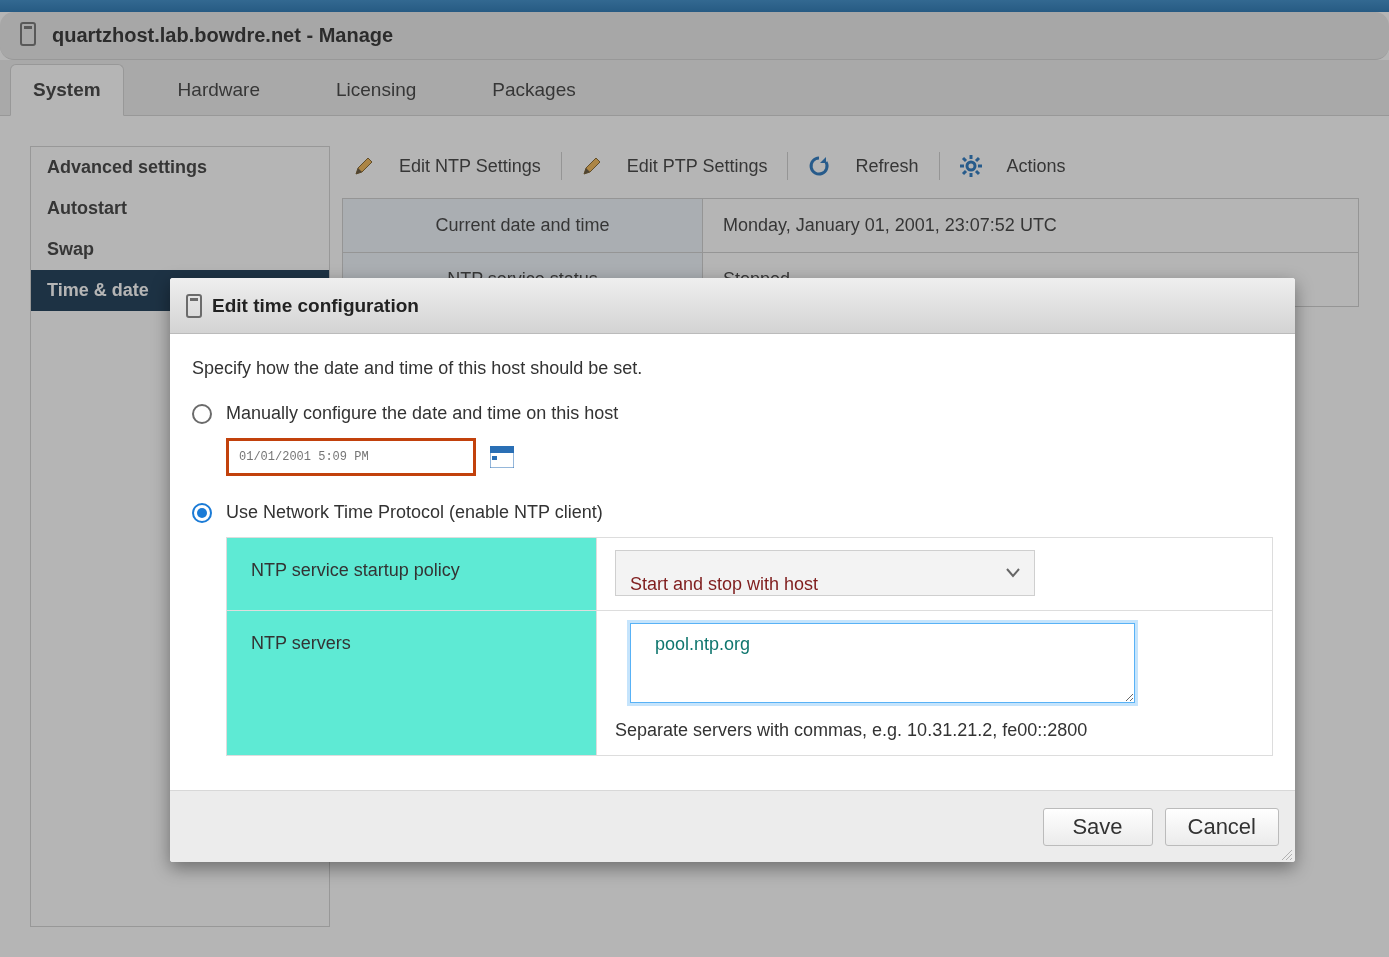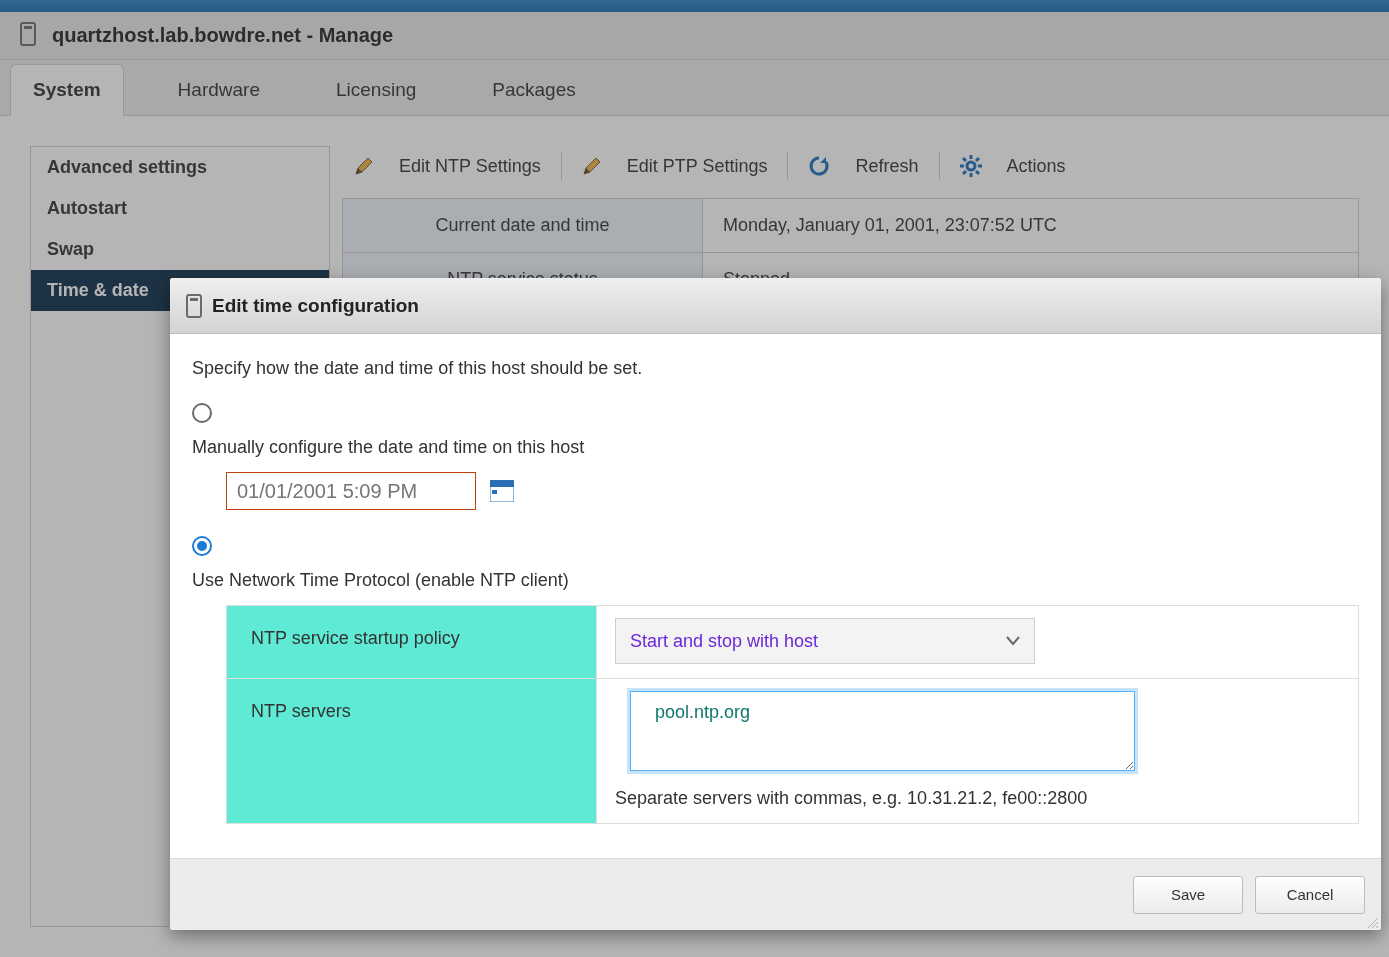--- a/index.html
+++ b/index.html
@@ -1,18 +1,18 @@
 <!DOCTYPE html>
 <html><head>
 <meta charset="utf-8">
 <style>
   * { box-sizing: border-box; margin: 0; padding: 0; }
   html, body { width: 1389px; height: 957px; font-family: Arial, Helvetica, sans-serif; font-size: 17px; color: #333; background: #fff; overflow: hidden; }
   .topbar { height: 12px; background: linear-gradient(#2e84c5, #1a6eaf); }
-  .header { display: flex; align-items: center; height: 48px; padding: 0 0 0 20px; background: #e9e9e9; font-weight: bold; font-size: 20px; color: #222; border-bottom: 1px solid #d0d0d0; }
+  .header { display: flex; align-items: center; height: 48px; padding: 0 0 0 20px; background: #e9e9e9; font-weight: bold; font-size: 20px; color: #222; border-bottom: 1px solid #d0d0d0; border-radius: 14px; }
   .header .host-icon { width: 20px; height: 28px; margin-right: 12px; }
   .tabs { display: flex; align-items: flex-end; height: 56px; padding-left: 10px; background: #ececec; border-bottom: 1px solid #d0d0d0; gap: 32px; }
   .tab { padding: 14px 22px 14px; font-size: 19px; color: #333; cursor: pointer; }
   .tab.active { background: #fff; border: 1px solid #d0d0d0; border-bottom: 1px solid #fff; border-radius: 6px 6px 0 0; font-weight: bold; margin-bottom: -1px; }
   .body { display: flex; padding: 30px; gap: 12px; background: #fff; height: calc(957px - 12px - 48px - 56px); }
   .sidenav { width: 300px; border: 1px solid #d0d0d0; }
   .sidenav .item { padding: 10px 16px; font-size: 18px; color: #333; cursor: pointer; }
   .sidenav .item.bold { font-weight: bold; }
   .sidenav .item.active { background: #0b2d4a; color: #fff; font-weight: bold; }
   .content { flex: 1; }
@@ -22,45 +22,45 @@
   .info-table { border: 1px solid #ccc; }
   .info-row { display: flex; }
   .info-row .label { width: 360px; padding: 16px 20px; font-size: 18px; color: #333; background: #eef4fb; border-right: 1px solid #ccc; text-align: center; }
   .info-row .value { flex: 1; padding: 16px 20px; font-size: 18px; color: #333; }
   .info-row + .info-row { border-top: 1px solid #ccc; }
 
   
   .dim { position: absolute; inset: 0; background: rgba(60,60,60,0.38); }
 
   
-  .modal { position: absolute; left: 170px; top: 278px; width: 1211px; border-radius: 3px; box-shadow: 0 6px 18px rgba(0,0,0,0.4); background: #fff; display: flex; flex-direction: column; overflow: hidden; }
+  .modal { position: absolute; left: 170px; top: 278px; width: 1125px; border-radius: 3px; box-shadow: 0 6px 18px rgba(0,0,0,0.4); background: #fff; display: flex; flex-direction: column; overflow: hidden; }
   .modal-header { height: 56px; background: linear-gradient(#efefef, #d3d3d3); border-bottom: 1px solid #bbb; display: flex; align-items: center; padding: 0 16px; gap: 10px; font-weight: bold; font-size: 19px; color: #222; }
   .modal-body { padding: 24px 22px 34px; font-size: 18px; color: #333; }
   .modal-body .hint { margin-bottom: 24px; }
-  .radio-row { display: flex; align-items: flex-start; gap: 14px; margin-bottom: 14px; flex-direction: column; }
+  .radio-row { display: flex; align-items: center; gap: 14px; margin-bottom: 14px; }
   .radio-row .rb { width: 20px; height: 20px; border: 2px solid #6b6b6b; border-radius: 50%; display: flex; align-items: center; justify-content: center; cursor: pointer; }
   .radio-row .rb.selected { border-color: #1b7bd6; }
   .radio-row .rb.selected::after { content: ""; width: 10px; height: 10px; background: #1b7bd6; border-radius: 50%; }
   .date-row { display: flex; align-items: center; gap: 14px; margin: 0 0 26px 34px; }
-  .date-input { width: 250px; height: 38px; border: 1px solid #c2410c; padding: 0 10px; font-size: 20px; color: #9a9a9a; background: #fff; }
+  .date-input { width: 250px; height: 38px; border: 3px solid #c2410c; padding: 0 10px; font-size: 12px; color: #9a9a9a; background: #fff; font-family: Liberation Mono, monospace; }
   .cal-icon { width: 24px; height: 22px; display: inline-block; }
   .cal-icon svg { display: block; }
 
   .ntp-box { border: 1px solid #ddd; margin-left: 34px; }
   .ntp-row { display: flex; }
   .ntp-row + .ntp-row { border-top: 1px solid #ddd; }
   .ntp-label { width: 370px; padding: 22px 24px; background: #5eead4; font-size: 18px; border-right: 1px solid #ddd; }
   .ntp-value { flex: 1; padding: 12px 18px 14px; }
-  .select { position: relative; width: 420px; height: 46px; border: 1px solid #cfcfcf; background: #f3f3f3; display: flex; align-items: center; padding: 0 14px; font-size: 18px; color: #6d28d9; cursor: pointer; }
+  .select { position: relative; width: 420px; height: 46px; border: 1px solid #cfcfcf; background: #f3f3f3; display: flex; align-items: flex-end; padding: 0 14px; font-size: 18px; color: #7f1d1d; cursor: pointer; }
   .select .chev { position: absolute; right: 14px; top: 50%; transform: translateY(-50%); }
   .ta-wrap { width: 505px; }
   .ta { width: 505px; height: 80px; resize: both; border: 1px solid #58b2f6; outline: 3px solid rgba(88,178,246,0.35); padding: 10px 24px; font-size: 18px; color: #0f766e; font-family: inherit; margin-left: 15px; }
   .ta-hint { margin-top: 12px; font-size: 18px; color: #333; }
   .modal-footer { height: 72px; background: #ececec; border-top: 1px solid #d8d8d8; display: flex; align-items: center; justify-content: flex-end; padding: 0 16px; gap: 12px; position: relative; }
-  .btn { min-width: 110px; height: 38px; border: 1px solid #bbb; border-radius: 3px; background: linear-gradient(#fff, #ebebeb); font-size: 15px; color: #333; cursor: pointer; padding: 0 22px; }
+  .btn { min-width: 110px; height: 38px; border: 1px solid #bbb; border-radius: 3px; background: linear-gradient(#fff, #ebebeb); font-size: 22px; color: #333; cursor: pointer; padding: 0 22px; }
   .resize-grip { position: absolute; right: 2px; bottom: 2px; width: 14px; height: 14px; opacity: 0.5; }
 
   
   .pencil svg, .refresh svg, .gear svg, .host-icon svg, .chev svg { display: block; }
 </style>
 </head>
 <body>
 
 <div class="topbar"></div>
 

